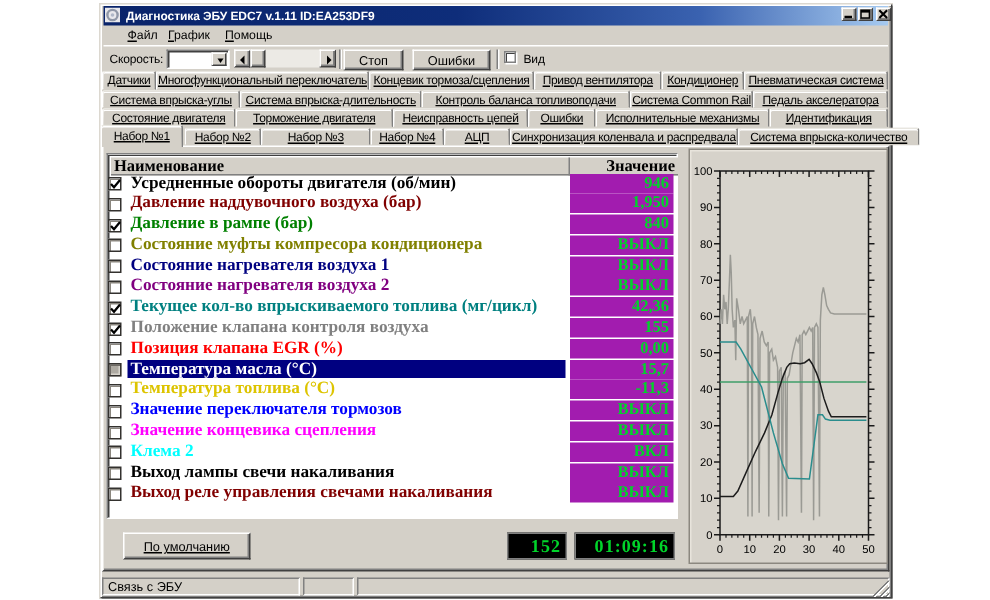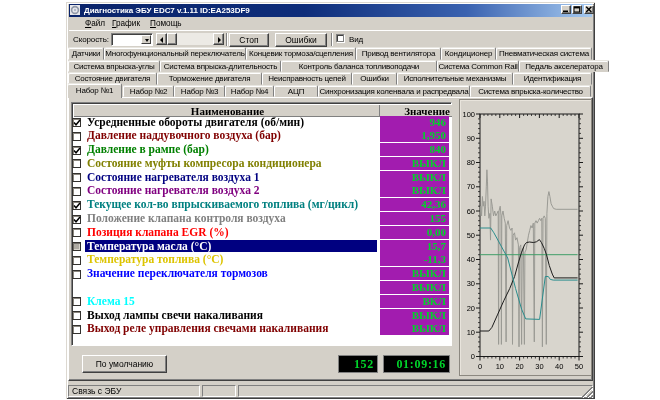--- a/index.html
+++ b/index.html
@@ -1,19 +1,19 @@
 <!DOCTYPE html>
 <html><head><meta charset="utf-8">
 <style>
 * { margin:0; padding:0; box-sizing:border-box; }
 html,body { width:660px; height:400px; background:#ffffff; font-family:"Liberation Sans",sans-serif; overflow:hidden; }
 #win { filter:blur(0.3px); }
 #win { position:absolute; left:66px; top:2px; width:529px; height:397px; background:#d4d0c8;
   box-shadow: inset 1px 1px 0 #dcd8d0, inset -1px -1px 0 #404040, inset 2px 2px 0 #fff, inset -2px -2px 0 #808080; }
-.abs { position:absolute; }
+.abs { position:absolute;text-decoration:underline; }
 
 #title { left:3px; top:2px; width:523px; height:13px; background:linear-gradient(90deg,#0a246a 0%,#0e2d7a 45%,#3a62b0 76%,#a6caf0 100%); }
 #title .txt { position:absolute; left:15px; top:1.5px; color:#fff; font-size:8px; font-weight:bold; letter-spacing:-0.05px; white-space:nowrap; }
 .tbtn { position:absolute; top:1px; width:10px; height:9px; overflow:hidden; background:#d4d0c8; border:1px solid; border-color:#fff #404040 #404040 #fff; box-shadow:inset -1px -1px 0 #808080; font-size:8px; line-height:8px; text-align:center; color:#000; }
 
 #menu { left:15px; top:16px; width:523px; height:12px; font-size:8.2px; color:#000; }
 #menu span { position:absolute; top:1px; }
 u { text-decoration:underline; }
 
 #toolbar { left:3px; top:28px; width:523px; height:16px; border-top:1px solid #fff; }
@@ -28,21 +28,21 @@
 .tsep { position:absolute; width:2px; height:13px; border-left:1px solid #808080; border-right:1px solid #fff; }
 
 .trow { left:2px; width:525px; height:12.5px; display:flex; }
 .tab { flex:none; height:12.5px; background:#d4d0c8; border:1px solid; border-color:#e8e6e0 #808080 transparent #fff; border-top-left-radius:2px; border-top-right-radius:2px; font-size:8px; letter-spacing:-0.2px; text-align:center; line-height:11.5px; color:#000; white-space:nowrap; overflow:hidden; box-shadow:inset 0 1px 0 #fff; }
 .tab.act { height:15.5px; margin-top:-2px; line-height:14px; z-index:5; position:relative; left:-1px; box-shadow:inset 0 1px 0 #fff; border-bottom:none; }
 
 #page { left:2px; top:95px; width:525px; height:284px; background:#d4d0c8; border:1px solid; border-color:#fff #404040 #404040 #fff; box-shadow:inset -1px -1px 0 #808080; }
 
 #tbl { position:absolute; left:2px; top:4px; width:381px; height:244px; background:#fff; border:1px solid; border-color:#808080 #fff #fff #808080; box-shadow:inset 1px 1px 0 #404040; padding:1px; }
 #thead { position:absolute; left:2px; top:1.5px; width:378px; height:12.5px; background:#d4d0c8; font-family:"Liberation Serif",serif; font-weight:bold; font-size:11px; }
-#thead .h1 { position:absolute; left:0px; top:0px; border-right:1px solid #808080; width:306px; height:12.5px; padding:0 0 0 2px; border-bottom:1px solid #808080;text-align:center; }
+#thead .h1 { position:absolute; left:0px; top:0px; border-right:1px solid #808080; width:306px; height:12.5px; padding:0 0 0 2px; border-bottom:1px solid #808080; }
 #thead .h2 { position:absolute; left:307px; top:0px; width:71px; height:12.5px; text-align:right; padding:0 2px 0 0; border-bottom:1px solid #808080; }
 #tbody { position:absolute; left:0px; top:12.5px; width:378px; }
 .tr { position:relative; height:13.8px; }
 .c1 { position:absolute; left:0; top:0; width:307px; height:13.8px; }
 .cb { position:absolute; left:0px; top:2.5px; width:9px; height:9px; background:#fff; border:1px solid #33312e; box-shadow: inset 1px 1px 0 #8a867e; }
 .cb svg { position:absolute; left:0; top:0; }
 .cbg { background:#aeaaa2; box-shadow:inset 1px 1px 0 #6e6a64, inset -1px -1px 0 #d8d4cc; }
 .nm { position:absolute; left:15px; top:0px; font-family:"Liberation Serif",serif; font-weight:bold; font-size:11.5px; white-space:nowrap; }
 .nm.sel { background:#000080; padding:0 2px; left:13px; right:2px; }
 .c2 { position:absolute; left:308px; top:0; width:69px; height:13px; background:#a21caf; color:#00d42a; font-family:"Liberation Serif",serif; font-weight:bold; font-size:11px; text-align:right; padding-right:3px; line-height:13px; }
@@ -109,36 +109,36 @@
       <div class="tab" style="width:36px">Датчики</div>
       <div class="tab" style="width:142px">Многофункциональный переключатель</div>
       <div class="tab" style="width:110px">Концевик тормоза/сцепления</div>
       <div class="tab" style="width:85px">Привод вентилятора</div>
       <div class="tab" style="width:55px">Кондиционер</div>
       <div class="tab" style="width:96px">Пневматическая система</div>
     </div>
   <div class="abs trow" style="top:57.5px">
       <div class="tab" style="width:92px">Система впрыска-углы</div>
       <div class="tab" style="width:121px">Система впрыска-длительность</div>
-      <div class="tab" style="width:156px">Контроль баланса топливоподачи</div>
+      <div class="tab" style="width:139px">Контроль баланса топливоподачи</div>
       <div class="tab" style="width:82px">Система Common Rail</div>
       <div class="tab" style="width:90px">Педаль акселератора</div>
     </div>
   <div class="abs trow" style="top:70px">
       <div class="tab" style="width:89px">Состояние двигателя</div>
       <div class="tab" style="width:105px">Торможение двигателя</div>
       <div class="tab" style="width:90px">Неисправность цепей</div>
       <div class="tab" style="width:45px">Ошибки</div>
       <div class="tab" style="width:116px">Исполнительные механизмы</div>
       <div class="tab" style="width:79px">Идентификация</div>
     </div>
   <div class="abs trow" style="top:82.5px">
       <div class="tab act" style="width:55px">Набор №1</div>
       <div class="tab" style="width:51px">Набор №2</div>
-      <div class="tab" style="width:51px">Набор №3</div>
+      <div class="tab" style="width:73px">Набор №3</div>
       <div class="tab" style="width:49px">Набор №4</div>
       <div class="tab" style="width:44px">АЦП</div>
       <div class="tab" style="width:152px">Синхронизация коленвала и распредвала</div>
       <div class="tab" style="width:121px">Система впрыска-количество</div>
     </div>
   <div class="abs" id="page">
     <div id="tbl">
       <div id="thead">
           <div class="h1">Наименование</div>
           <div class="h2">Значение</div>
@@ -238,26 +238,30 @@
             <div class="c2">-11,3</div>
           </div>
 <div class="tr">
             <div class="c1">
               <span class="cb"></span>
               <span class="nm" style="color:#0000ff">Значение переключателя тормозов</span>
             </div>
             <div class="c2">ВЫКЛ</div>
           </div>
 <div class="tr">
-            <div class="c2">ВЫКЛ</div>
-          </div>
-<div class="tr">
-            <div class="c1">
-              <span class="cb"></span>
-              <span class="nm" style="color:#00ffff">Клема 15</span>
+            <div class="c1">
+              <span class="cb"></span>
+              <span class="nm" style="color:#ff00ff">Значение концевика сцепления</span>
+            </div>
+            <div class="c2">ВЫКЛ</div>
+          </div>
+<div class="tr">
+            <div class="c1">
+              <span class="cb"></span>
+              <span class="nm" style="color:#00ffff">Клема 2</span>
             </div>
             <div class="c2">ВКЛ</div>
           </div>
 <div class="tr">
             <div class="c1">
               <span class="cb"></span>
               <span class="nm" style="color:#000000">Выход лампы свечи накаливания</span>
             </div>
             <div class="c2">ВЫКЛ</div>
           </div>

